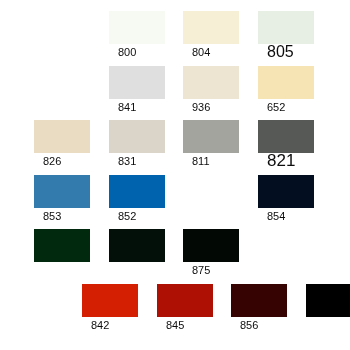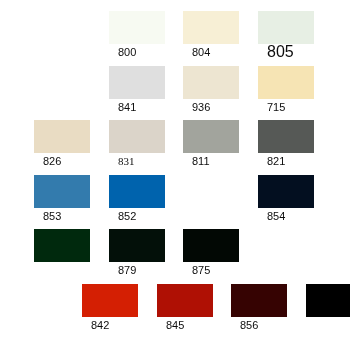--- a/index.html
+++ b/index.html
@@ -81,56 +81,55 @@
   <div class="cell r1 c1">
     <div class="swatch s841" style="background-color: rgb(223, 223, 223);"></div>
     <div class="label" style="color: rgb(13, 13, 13); font-size: 11px;">841</div>
   </div>
   <div class="cell r1 c2">
     <div class="swatch s839" style="background-color: rgb(237, 229, 209);"></div>
     <div class="label" style="color: rgb(13, 13, 13); font-size: 11px;">936</div>
   </div>
   <div class="cell r1 c3">
     <div class="swatch s803" style="background-color: rgb(246, 228, 180);"></div>
-    <div class="label" style="color: rgb(13, 13, 13); font-size: 11px;">715</div>
+    <div class="label" style="color: rgb(13, 13, 13); font-size: 11px;">652</div>
   </div>
   <div class="cell r2 c0">
     <div class="swatch s826" style="background-color: rgb(233, 220, 195);"></div>
     <div class="label" style="color: rgb(13, 13, 13); font-size: 11px;">826</div>
   </div>
   <div class="cell r2 c1">
     <div class="swatch s831" style="background-color: rgb(219, 212, 201);"></div>
-    <div class="label" style="color: rgb(13, 13, 13); font-size: 11px; font-family: Liberation Serif, serif;">831</div>
+    <div class="label" style="color: rgb(13, 13, 13); font-size: 11px;">831</div>
   </div>
   <div class="cell r2 c2">
     <div class="swatch s811" style="background-color: rgb(162, 164, 157);"></div>
     <div class="label" style="color: rgb(13, 13, 13); font-size: 11px;">811</div>
   </div>
   <div class="cell r2 c3">
     <div class="swatch s821" style="background-color: rgb(86, 89, 86);"></div>
-    <div class="label" style="color: rgb(13, 13, 13); font-size: 11px;">821</div>
+    <div class="label" style="color: rgb(13, 13, 13); font-size: 17px;">821</div>
   </div>
   <div class="cell r3 c0">
     <div class="swatch s853" style="background-color: rgb(51, 123, 173);"></div>
     <div class="label" style="color: rgb(13, 13, 13); font-size: 11px;">853</div>
   </div>
   <div class="cell r3 c1">
     <div class="swatch s852" style="background-color: rgb(0, 99, 173);"></div>
     <div class="label" style="color: rgb(13, 13, 13); font-size: 11px;">852</div>
   </div>
   <div class="cell r3 c3">
     <div class="swatch s854" style="background-color: rgb(3, 15, 32);"></div>
     <div class="label" style="color: rgb(13, 13, 13); font-size: 11px;">854</div>
   </div>
   <div class="cell r4 c0">
     <div class="swatch s859" style="background-color: rgb(0, 41, 13);"></div>
   </div>
   <div class="cell r4 c1">
     <div class="swatch s879" style="background-color: rgb(3, 16, 9);"></div>
-    <div class="label" style="color: rgb(13, 13, 13); font-size: 11px;">879</div>
   </div>
   <div class="cell r4 c2">
     <div class="swatch s875" style="background-color: rgb(2, 8, 4);"></div>
     <div class="label" style="color: rgb(13, 13, 13); font-size: 11px;">875</div>
   </div>
   <div class="cell r5 c0">
     <div class="swatch s842" style="background-color: rgb(212, 31, 3);"></div>
     <div class="label" style="color: rgb(13, 13, 13); font-size: 11px;">842</div>
   </div>
   <div class="cell r5 c1">

